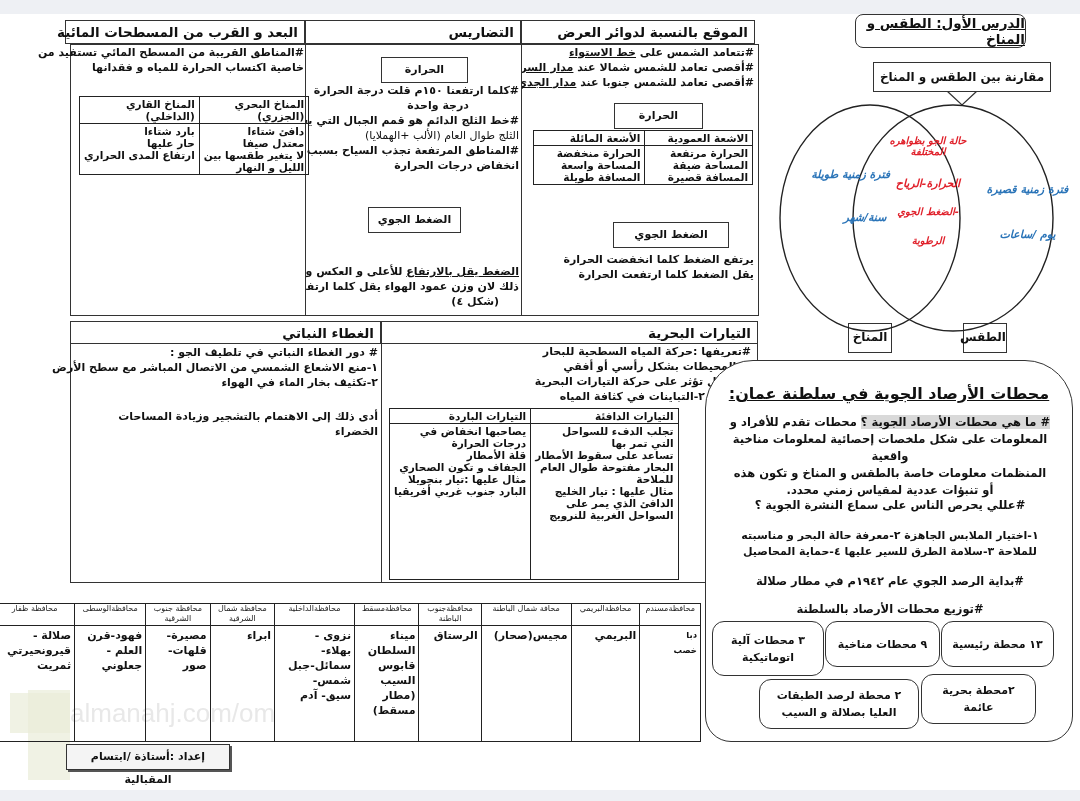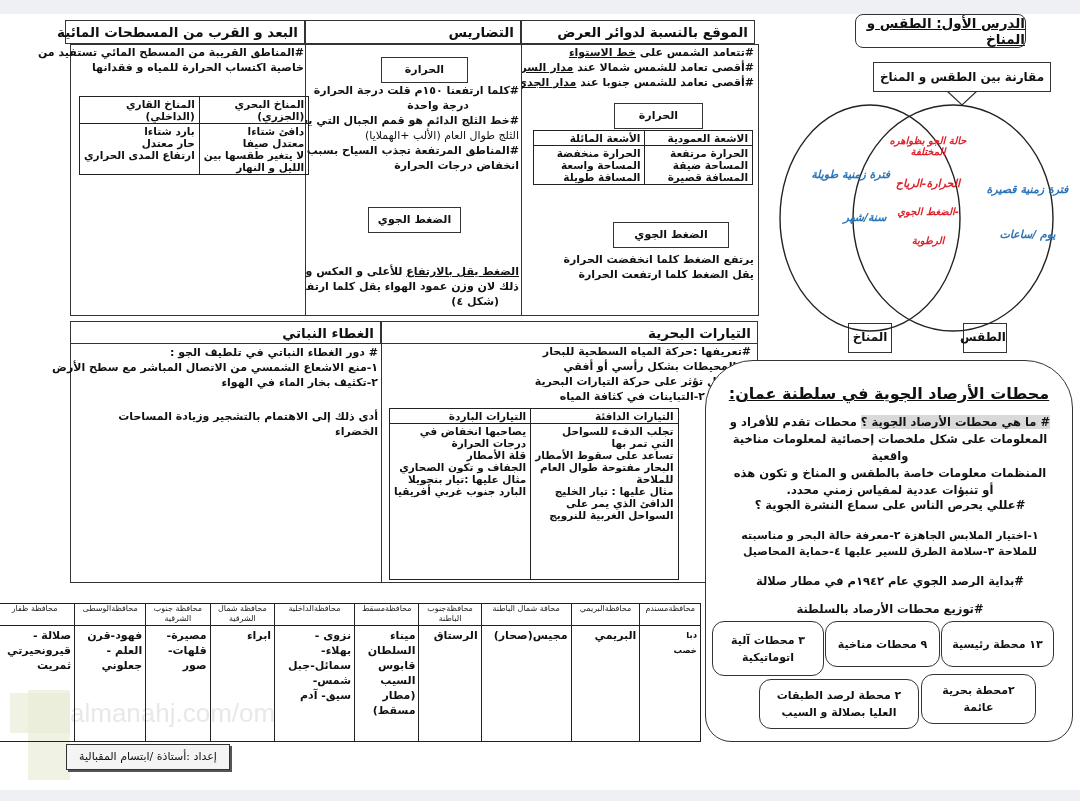--- a/index.html
+++ b/index.html
@@ -135,21 +135,21 @@
   </tr>
   <tr>
     <td class="lines">
           <div>دافئ شتاءا</div>
           <div>معتدل صيفا</div>
           <div>لا يتغير طقسها بين</div>
           <div>الليل و النهار</div>
         </td>
     <td class="lines">
           <div>بارد شتاءا</div>
-          <div>حار معتدل</div>
+          <div>حار عليها</div>
           <div>ارتفاع المدى الحراري</div>
         </td>
   </tr>
 </tbody>
   </table>
 
 <div class="abs hdr" style="left:381px;top:321px;width:377px">التيارات البحرية</div>
 <div class="abs hdr" style="left:70px;top:321px;width:311px">الغطاء النباتي</div>
 <div class="abs panel" style="left:381px;top:343px;width:377px;height:240px"></div>
 <div class="abs panel" style="left:70px;top:343px;width:312px;height:240px"></div>
@@ -293,13 +293,13 @@
         </td>
         <td>
           <div>صلالة -</div>
           <div>قيرونحيرتي</div>
           <div>ثمريت</div>
         </td>
       </tr>
 </tbody>
   </table>
 
-<div class="abs" style="left:66px;top:744px;width:164px;height:26px;border:1.5px solid #333;box-shadow:2px 2px 0 #555;background:#f4f4f4;font-size:11px;font-weight:normal;text-align:center;line-height:23px">إعداد :أستاذة /ابتسام المقبالية</div>
+<div class="abs" style="left:66px;top:744px;width:164px;height:26px;border:1.5px solid #333;box-shadow:2px 2px 0 #555;background:#f4f4f4;font-size:11px;font-weight:bold;text-align:center;line-height:23px">إعداد :أستاذة /ابتسام المقبالية</div>
 
 </body></html>

